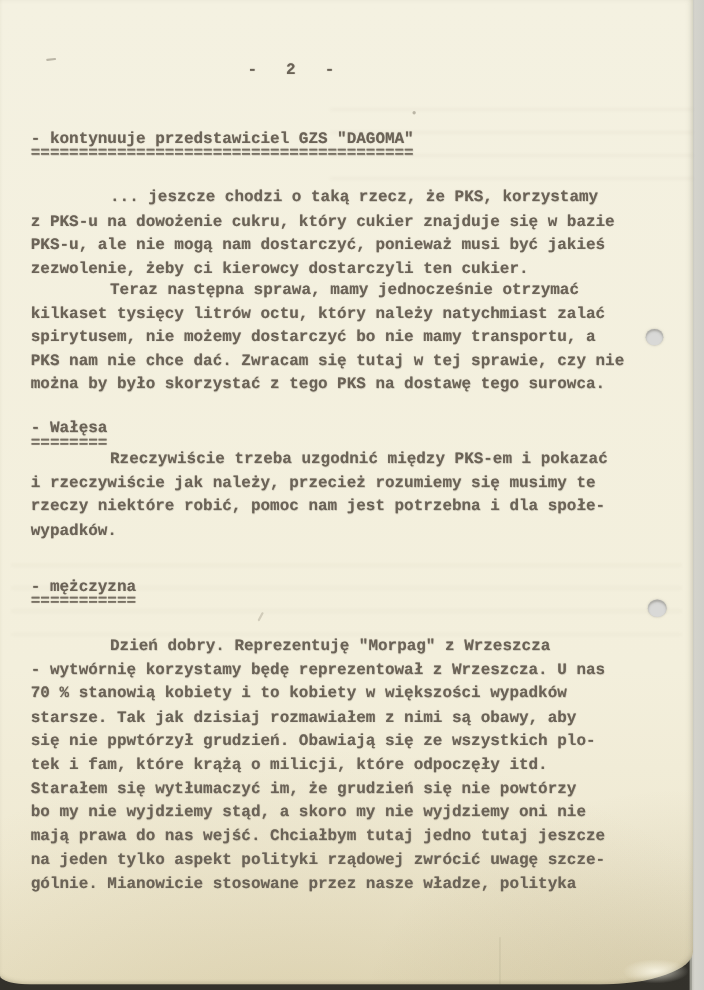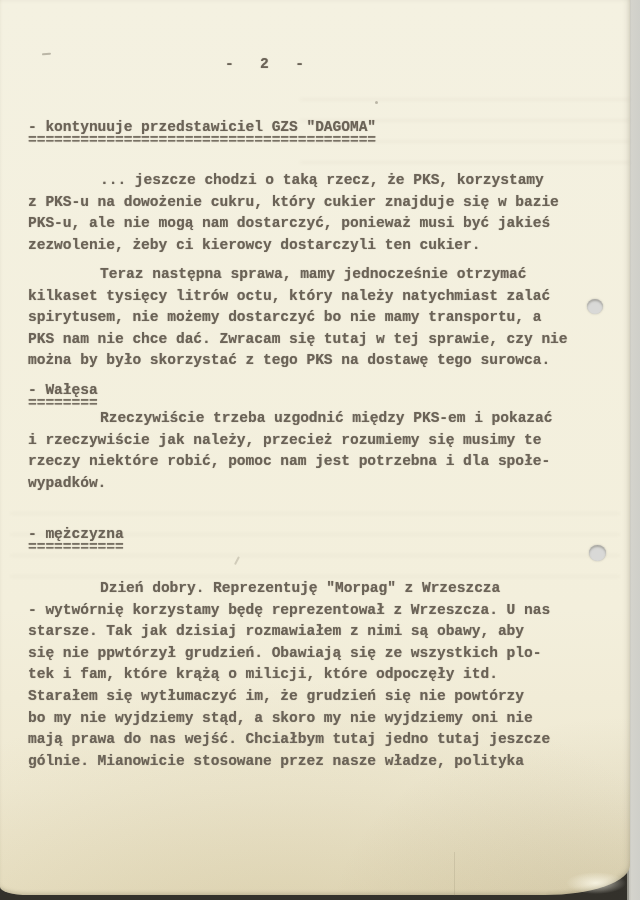--- a/index.html
+++ b/index.html
@@ -98,21 +98,21 @@
         <div class="h-under">========================================</div>
       </div>
 
       <div class="sec para" style="top:170px">
         <div class="tline first">... jeszcze chodzi o taką rzecz, że PKS, korzystamy</div>
         <div class="tline">z PKS-u na dowożenie cukru, który cukier znajduje się w bazie</div>
         <div class="tline">PKS-u, ale nie mogą nam dostarczyć, ponieważ musi być jakieś</div>
         <div class="tline">zezwolenie, żeby ci kierowcy dostarczyli ten cukier.</div>
       </div>
 
-      <div class="sec para" style="top:264px">
+      <div class="sec para" style="top:254px">
         <div class="tline first">Teraz następna sprawa, mamy jednocześnie otrzymać</div>
         <div class="tline">kilkaset tysięcy litrów octu, który należy natychmiast zalać</div>
         <div class="tline">spirytusem, nie możemy dostarczyć bo nie mamy transportu, a</div>
         <div class="tline">PKS nam nie chce dać. Zwracam się tutaj w tej sprawie, czy nie</div>
         <div class="tline">można by było skorzystać z tego PKS na dostawę tego surowca.</div>
       </div>
 
       <div class="sec heading" style="top:383px">
         <div class="h-text">- Wałęsa</div>
         <div class="h-under">========</div>
@@ -126,26 +126,28 @@
       </div>
 
       <div class="sec heading" style="top:527px">
         <div class="h-text">- mężczyzna</div>
         <div class="h-under">===========</div>
       </div>
 
       <div class="sec para" style="top:578px">
         <div class="tline first">Dzień dobry. Reprezentuję "Morpag" z Wrzeszcza</div>
         <div class="tline">- wytwórnię korzystamy będę reprezentował z Wrzeszcza. U nas</div>
+        <div class="tline">70 % stanowią kobiety i to kobiety w większości wypadków</div>
         <div class="tline">starsze. Tak jak dzisiaj rozmawiałem z nimi są obawy, aby</div>
         <div class="tline">się nie ppwtórzył grudzień. Obawiają się ze wszystkich plo-</div>
         <div class="tline">tek i fam, które krążą o milicji, które odpoczęły itd.</div>
         <div class="tline">Starałem się wytłumaczyć im, że grudzień się nie powtórzy</div>
         <div class="tline">bo my nie wyjdziemy stąd, a skoro my nie wyjdziemy oni nie</div>
         <div class="tline">mają prawa do nas wejść. Chciałbym tutaj jedno tutaj jeszcze</div>
+        <div class="tline">na jeden tylko aspekt polityki rządowej zwrócić uwagę szcze-</div>
         <div class="tline">gólnie. Mianowicie stosowane przez nasze władze, polityka</div>
       </div>
 
     </div>
 
     <div class="hole hole1"></div>
     <div class="hole hole2"></div>
 
   </div>
 

